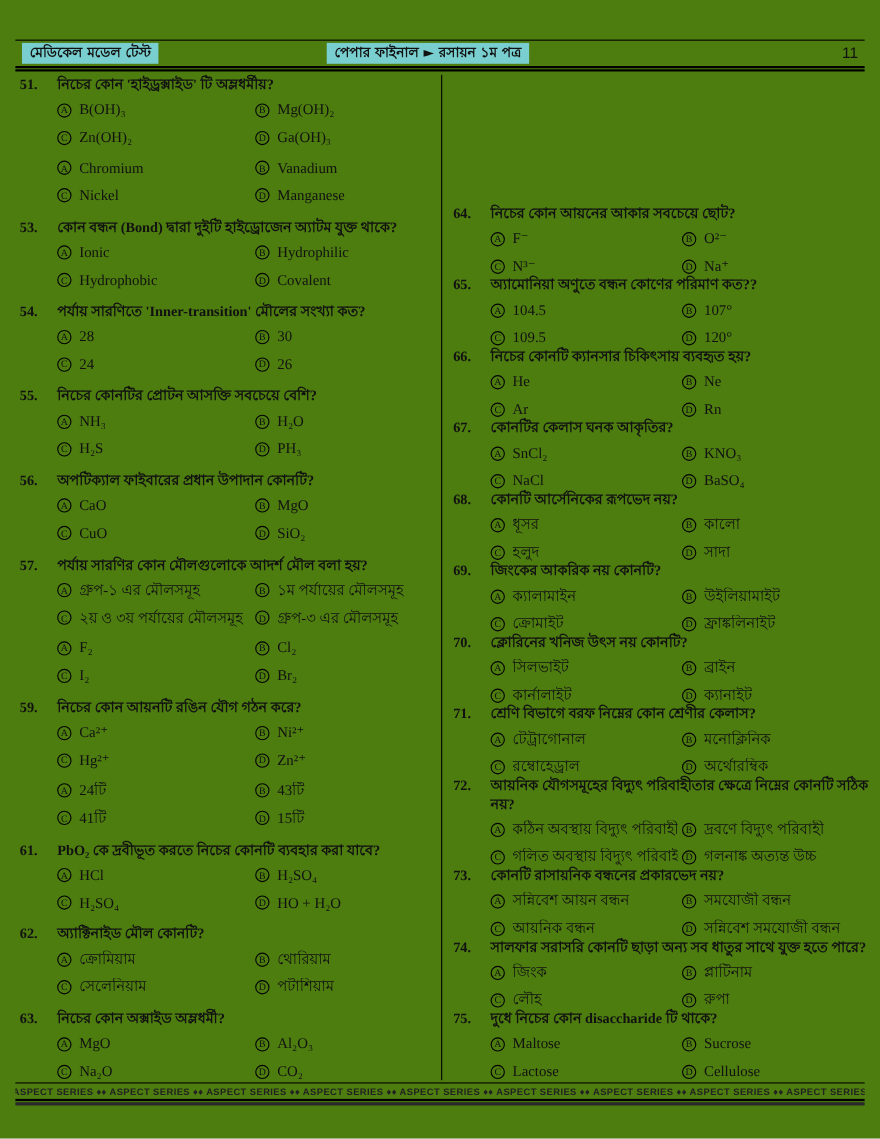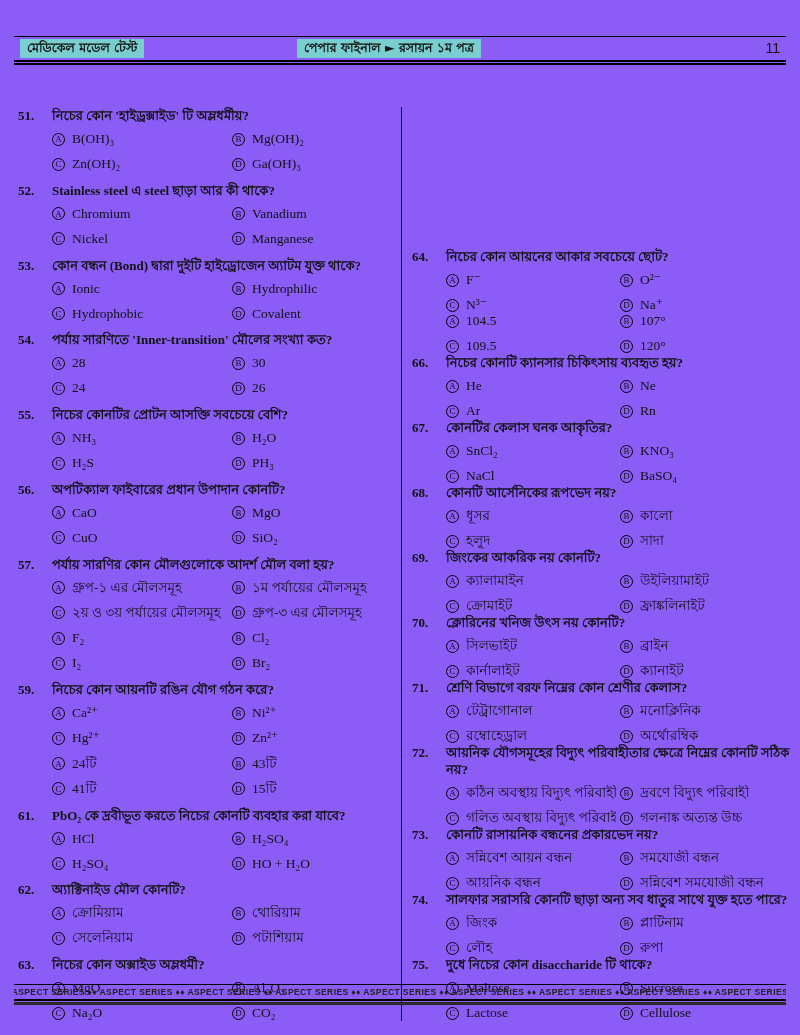--- a/index.html
+++ b/index.html
@@ -2,21 +2,21 @@
 <html><head>
 <meta charset="utf-8">
 <style>
   * { box-sizing: border-box; margin: 0; padding: 0; }
   html, body { background: #e8e8e8; }
   body { font-family: "Liberation Serif", "DejaVu Serif", serif; }
   .page {
     position: relative;
     width: 800px; height: 1035px;
     margin: 0 auto;
-    background: #8b5cf6;
+    background: #4d7c0f;
     color: #111;
     overflow: hidden;
   }
   
   .rule-top {
     position: absolute; top: 36px; left: 14px; right: 14px;
     height: 1px; background: #000;
   }
   .header-row {
     position: absolute; top: 39px; left: 14px; right: 14px; height: 20px;
@@ -36,21 +36,21 @@
     position: absolute; right: 6px; top: 1px;
     font-weight: normal; font-size: 14px;
     font-family: "Liberation Sans", "DejaVu Sans", sans-serif;
   }
   .rule-double {
     position: absolute; top: 60px; left: 14px; right: 14px; height: 5px;
     border-top: 2px solid #000; border-bottom: 2px solid #000;
   }
   
   .columns {
-    position: absolute; top: 68px; left: 0; right: 0; height: 914px; margin-top: 39px;
+    position: absolute; top: 68px; left: 0; right: 0; height: 914px;
   }
   .col-divider {
     position: absolute; left: 401px; top: 0; bottom: 0; width: 1px; background: #000;
   }
   .col {
     position: absolute; top: 0; bottom: 0;
     display: flex; flex-direction: column; justify-content: space-between;
   }
   .col-left  { left: 18px;  width: 375px; }
   .col-right { left: 412px; width: 380px; justify-content: flex-end; }
@@ -133,24 +133,20 @@
               <span class="opt-text">Zn(OH)₂</span>
             </div>
             <div class="opt">
               <span class="circ">D</span>
               <span class="opt-text">Ga(OH)₃</span>
             </div>
           </div>
   </div>
 
   <div class="question">
-    <div class="q-line">
-      <span class="q-num">52.</span>
-      <span class="q-text">Stainless steel এ steel ছাড়া আর কী থাকে?</span>
-    </div>
     <div class="opts">
             <div class="opt">
               <span class="circ">A</span>
               <span class="opt-text">Chromium</span>
             </div>
             <div class="opt">
               <span class="circ">B</span>
               <span class="opt-text">Vanadium</span>
             </div>
             <div class="opt">
@@ -452,20 +448,24 @@
               <span class="opt-text">N³⁻</span>
             </div>
             <div class="opt">
               <span class="circ">D</span>
               <span class="opt-text">Na⁺</span>
             </div>
           </div>
   </div>
 
   <div class="question">
+    <div class="q-line">
+      <span class="q-num">65.</span>
+      <span class="q-text">অ্যামোনিয়া অণুতে বন্ধন কোণের পরিমাণ কত??</span>
+    </div>
     <div class="opts">
             <div class="opt">
               <span class="circ">A</span>
               <span class="opt-text">104.5</span>
             </div>
             <div class="opt">
               <span class="circ">B</span>
               <span class="opt-text">107°</span>
             </div>
             <div class="opt">

